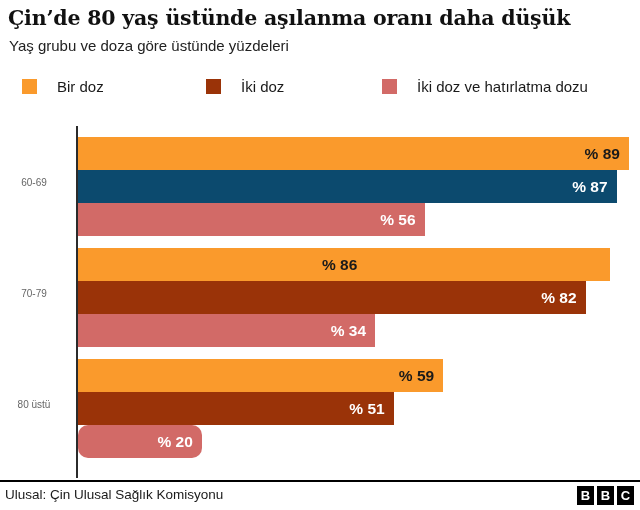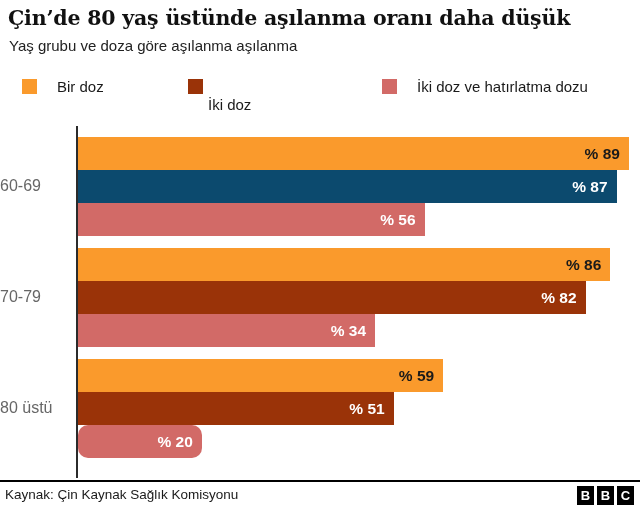--- a/index.html
+++ b/index.html
@@ -53,21 +53,21 @@
     width: 610px;
     height: 48px;
   }
   .legend-item {
     position: absolute;
     top: 0;
     display: flex;
     align-items: flex-start;
   }
   .legend-item.i0 { left: 0px; }
-  .legend-item.i1 { left: 166px; flex-direction: column; }
+  .legend-item.i1 { left: 184px; }
   .legend-item.i2 { left: 360px; }
   .legend-swatch {
     width: 15px;
     height: 15px;
     margin-top: 3px;
     flex: 0 0 auto;
   }
   .legend-label {
     margin-left: 20px;
     font-size: 15px;
@@ -91,22 +91,22 @@
     left: 76px;
     top: 0px;
     width: 2px;
     height: 352px;
     background: #2b2b2b;
   }
   .cat-label {
     position: absolute;
     left: 0;
     width: 68px;
-    text-align: left;
-    font-size: 16px;
+    text-align: center;
+    font-size: 10px;
     color: #666666;
     white-space: nowrap;
   }
   .bar {
     position: absolute;
     left: 78px;
     height: 33px;
     display: flex;
     align-items: center;
     justify-content: flex-end;
@@ -155,21 +155,21 @@
     text-align: center;
     font-family: "Liberation Sans", sans-serif;
   }
 </style>
 </head>
 <body>
 
 <div class="chart-card">
 
   <div class="chart-title">Çin’de 80 yaş üstünde aşılanma oranı daha düşük</div>
-  <div class="chart-subtitle">Yaş grubu ve doza göre aşılanma aşılanma</div>
+  <div class="chart-subtitle">Yaş grubu ve doza göre üstünde yüzdeleri</div>
 
   <div class="legend" id="legend">
       <div class="legend-item i0">
         <span class="legend-swatch" style="background: rgb(250, 154, 44);"></span>
         <span class="legend-label">Bir doz</span>
       </div>
       <div class="legend-item i1">
         <span class="legend-swatch" style="background: rgb(154, 51, 8);"></span>
         <span class="legend-label">İki doz</span>
       </div>
@@ -185,21 +185,21 @@
       <div class="bar" style="top: 11px; width: 550.91px; background: rgb(250, 154, 44);">
         <span class="bar-value" style="color: rgb(26, 26, 26);">% 89</span>
       </div>
       <div class="bar" style="top: 44px; width: 538.53px; background: #0c4a6e;">
         <span class="bar-value" style="color: rgb(255, 255, 255);">% 87</span>
       </div>
       <div class="bar" style="top: 77px; width: 346.64px; background: rgb(210, 106, 103);">
         <span class="bar-value" style="color: rgb(255, 255, 255);">% 56</span>
       </div>
       <div class="cat-label" style="top: 161.5px;">70-79</div>
-      <div class="bar" style="top: 122px; width: 532.34px; background: rgb(250, 154, 44);">
+      <div class="bar" style="top: 122px; width: 532.34px; background: rgb(250, 154, 44); justify-content: center;">
         <span class="bar-value" style="color: rgb(26, 26, 26);">% 86</span>
       </div>
       <div class="bar" style="top: 155px; width: 507.58px; background: rgb(154, 51, 8);">
         <span class="bar-value" style="color: rgb(255, 255, 255);">% 82</span>
       </div>
       <div class="bar" style="top: 188px; width: 297.12px; background: rgb(210, 106, 103);">
         <span class="bar-value" style="color: rgb(255, 255, 255);">% 34</span>
       </div>
       <div class="cat-label" style="top: 272.5px;">80 üstü</div>
       <div class="bar" style="top: 233px; width: 365.21px; background: rgb(250, 154, 44);">
@@ -207,20 +207,20 @@
       </div>
       <div class="bar" style="top: 266px; width: 315.69px; background: rgb(154, 51, 8);">
         <span class="bar-value" style="color: rgb(255, 255, 255);">% 51</span>
       </div>
       <div class="bar" style="top: 299px; width: 123.8px; background: rgb(210, 106, 103); border-radius: 10px;">
         <span class="bar-value" style="color: rgb(255, 255, 255);">% 20</span>
       </div>
     </div>
 
   <div class="footer-rule"></div>
-  <div class="source">Kaynak: Çin Kaynak Sağlık Komisyonu</div>
+  <div class="source">Ulusal: Çin Ulusal Sağlık Komisyonu</div>
   <div class="bbc-logo" id="bbc-logo">
       <span>B</span>
       <span>B</span>
       <span>C</span>
     </div>
 
 </div>
 
 </body></html>

